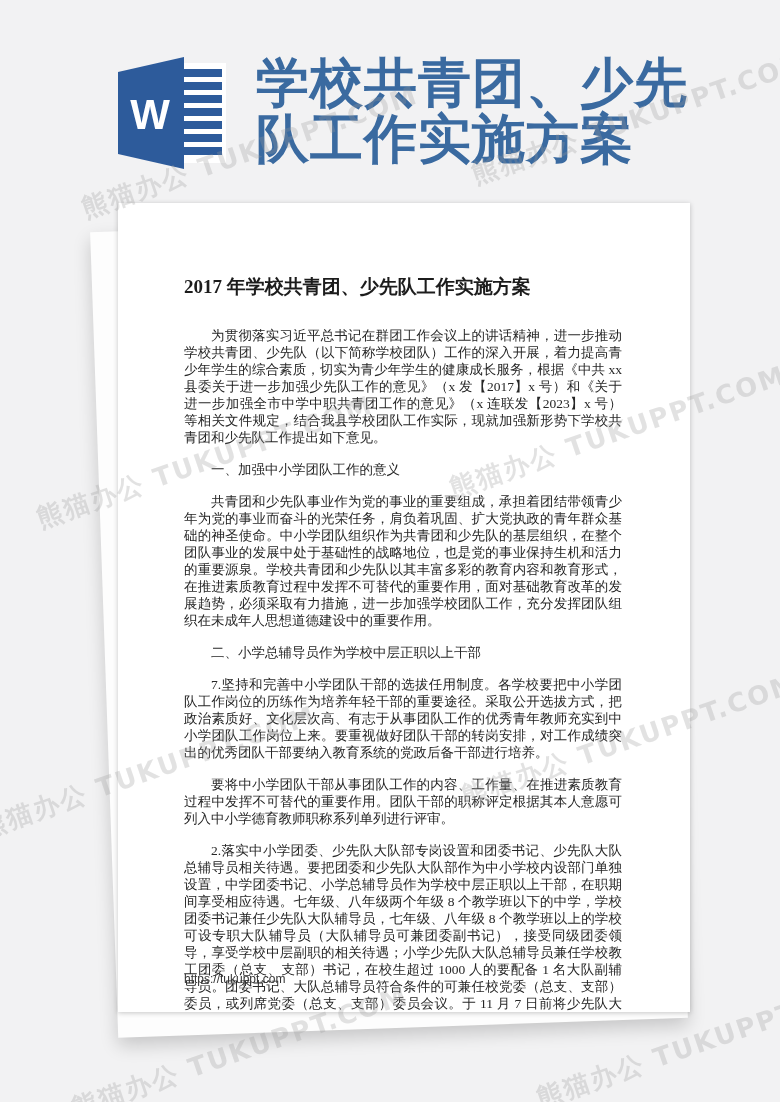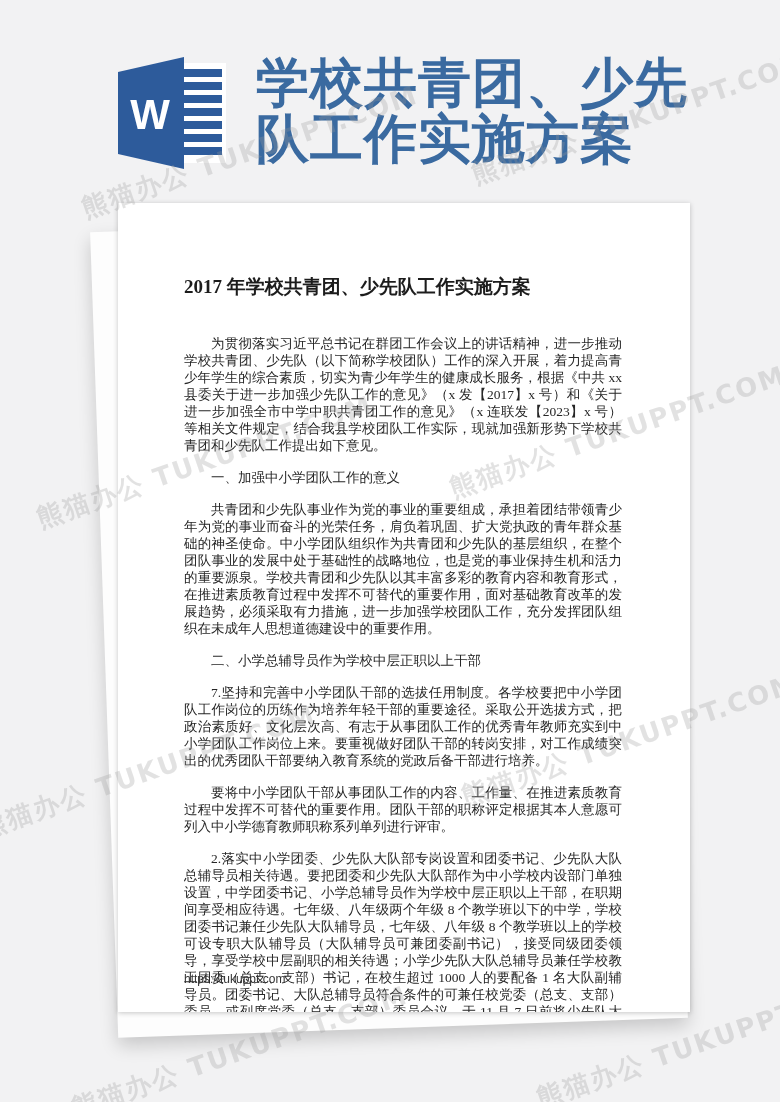--- a/index.html
+++ b/index.html
@@ -30,21 +30,21 @@
     background:#ffffff;box-shadow:0 1px 5px rgba(0,0,0,0.22);
     z-index:2;box-sizing:border-box;
     padding:72px 68px 60px 66px;overflow:hidden;
   }
   .doc-body{
     font-family:"Liberation Serif","DejaVu Serif",serif;
     color:#262626;font-size:13.5px;line-height:17px;
   }
   .doc-title{
     font-size:19px;line-height:24px;font-weight:bold;
-    margin:0 0 36px 0;color:#1c1c1c;
+    margin:0 0 28px 0;color:#1c1c1c;
   }
   .doc-p,.doc-h{
     margin:0 0 15px 0;text-indent:2em;text-align:justify;
   }
   .doc-h{margin-top:0;}
   .page-footer{
     position:absolute;left:66px;bottom:26px;
     font-family:"Liberation Sans","DejaVu Sans",sans-serif;
     font-size:12px;color:#333333;z-index:3;text-align:center;
   }

